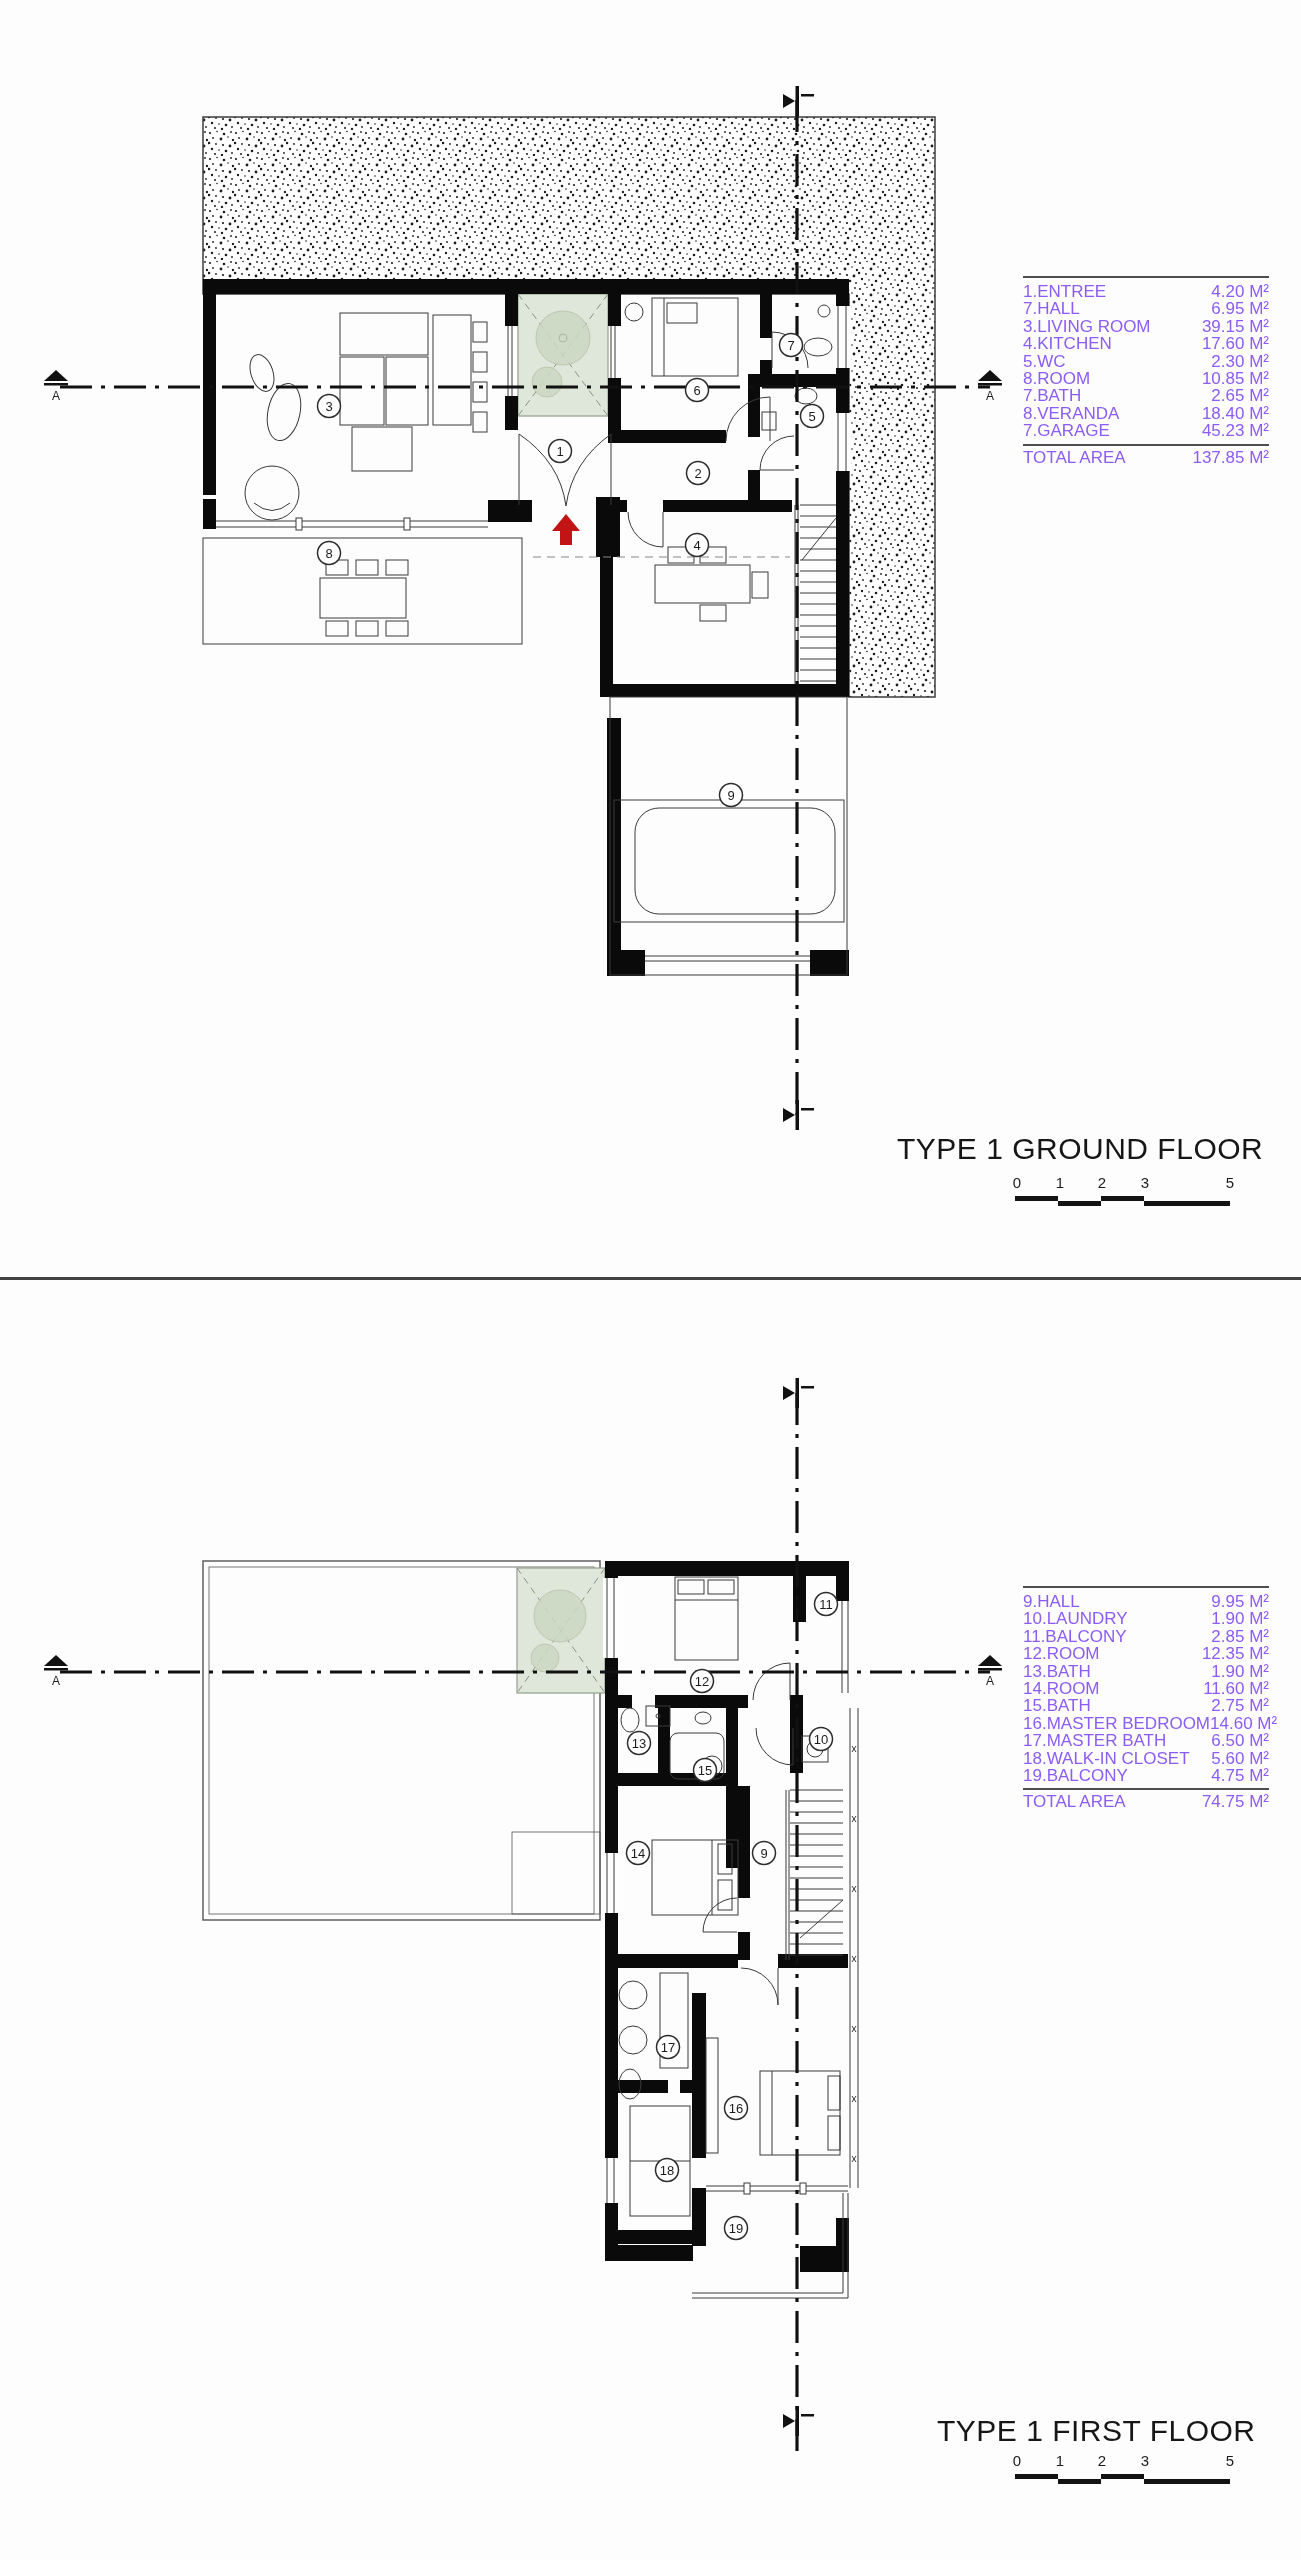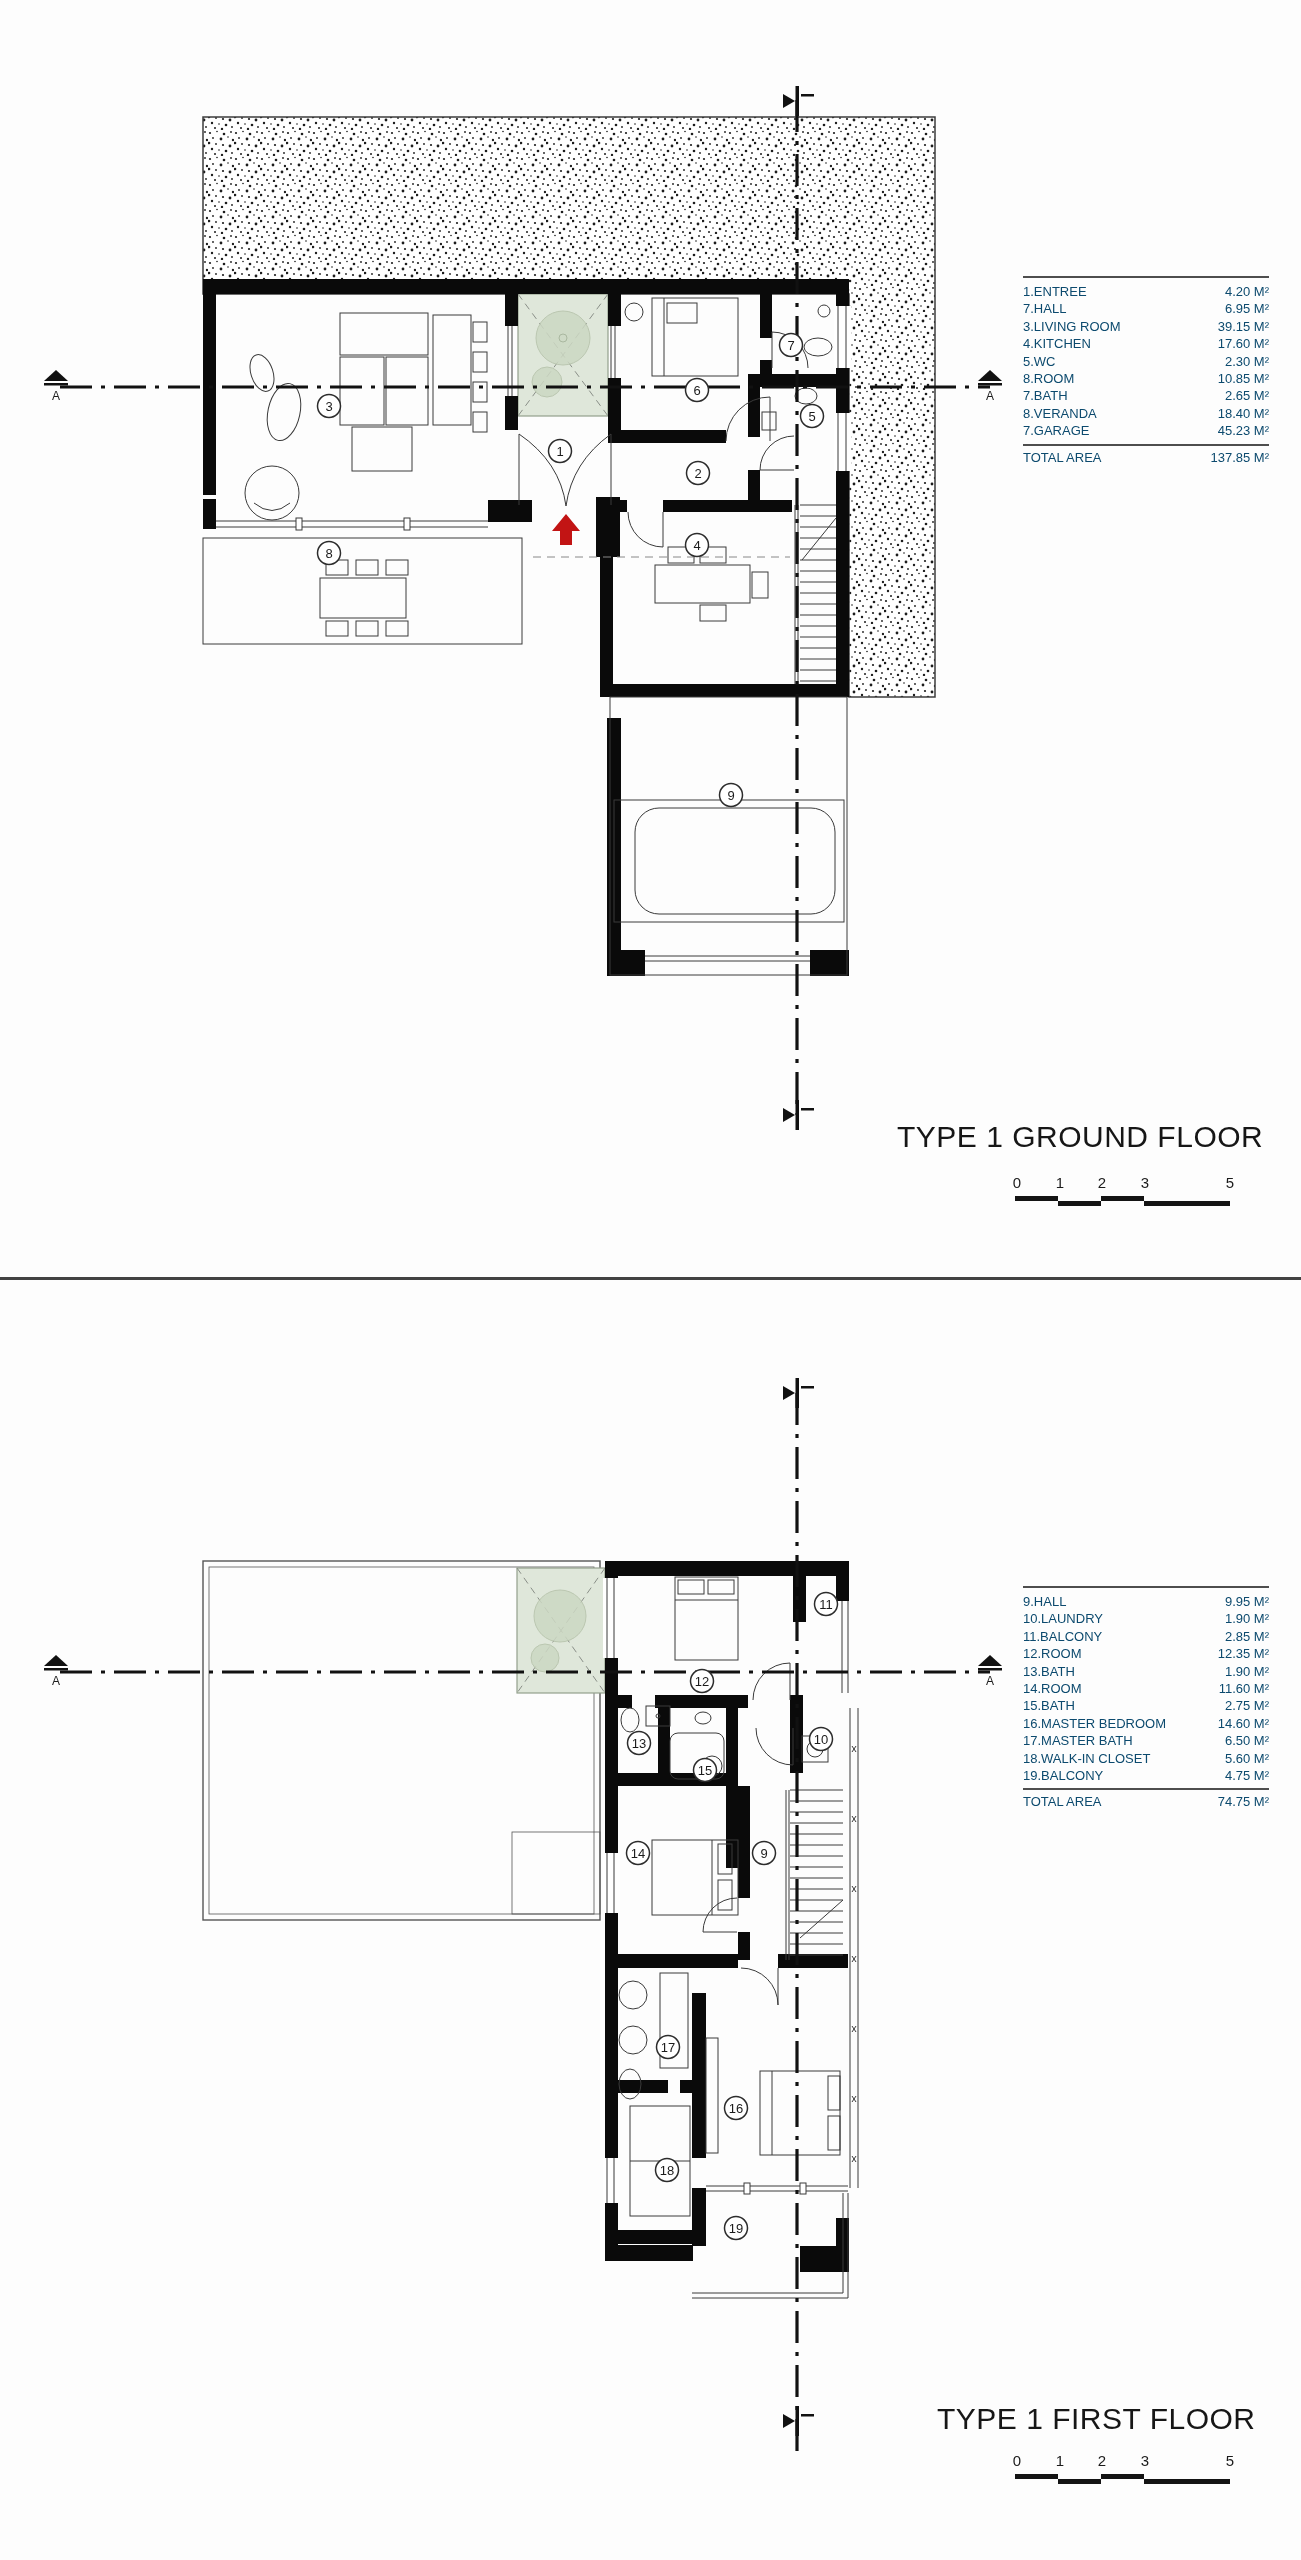--- a/index.html
+++ b/index.html
@@ -1,23 +1,23 @@
 <!DOCTYPE html>
 <html><head>
 <meta charset="utf-8">
 <style>
   html,body{margin:0;padding:0;background:#ffffff;}
   #page{position:relative;width:1301px;height:2560px;background:#fdfdfd;overflow:hidden;
         font-family:"Liberation Sans",sans-serif;color:#1b1b1b;}
   svg{position:absolute;left:0;}
-  .legend{position:absolute;width:246px;font-size:13px;line-height:17.4px;color:#0c4a6e;}
+  .legend{position:absolute;width:246px;font-size:17px;line-height:17.4px;color:#8b5cf6;}
   .legend .rule{border-top:2px solid #4e4e4e;margin-bottom:5px;}
   .legend .rule2{border-top:2px solid #4e4e4e;margin:4px 0 3px;}
   .lg-row{display:flex;justify-content:space-between;white-space:nowrap;}
-  .floor-title{position:absolute;font-size:30px;color:#161616;white-space:nowrap;letter-spacing:.5px;}
+  .floor-title{position:absolute;font-size:30px;color:#161616;white-space:nowrap;letter-spacing:.5px;margin-top:12px;}
   .scalebar{position:absolute;width:224px;height:38px;}
   .sb-num{position:absolute;top:0;font-size:15px;transform:translateX(-50%);}
   .sb-seg{position:absolute;height:5px;background:#141414;}
   .divider{position:absolute;left:0;width:1301px;height:3px;background:#424242;}
   text{font-family:"Liberation Sans",sans-serif;fill:#1c1c1c;}
 </style>
 </head>
 <body>
 
 <div id="page">

